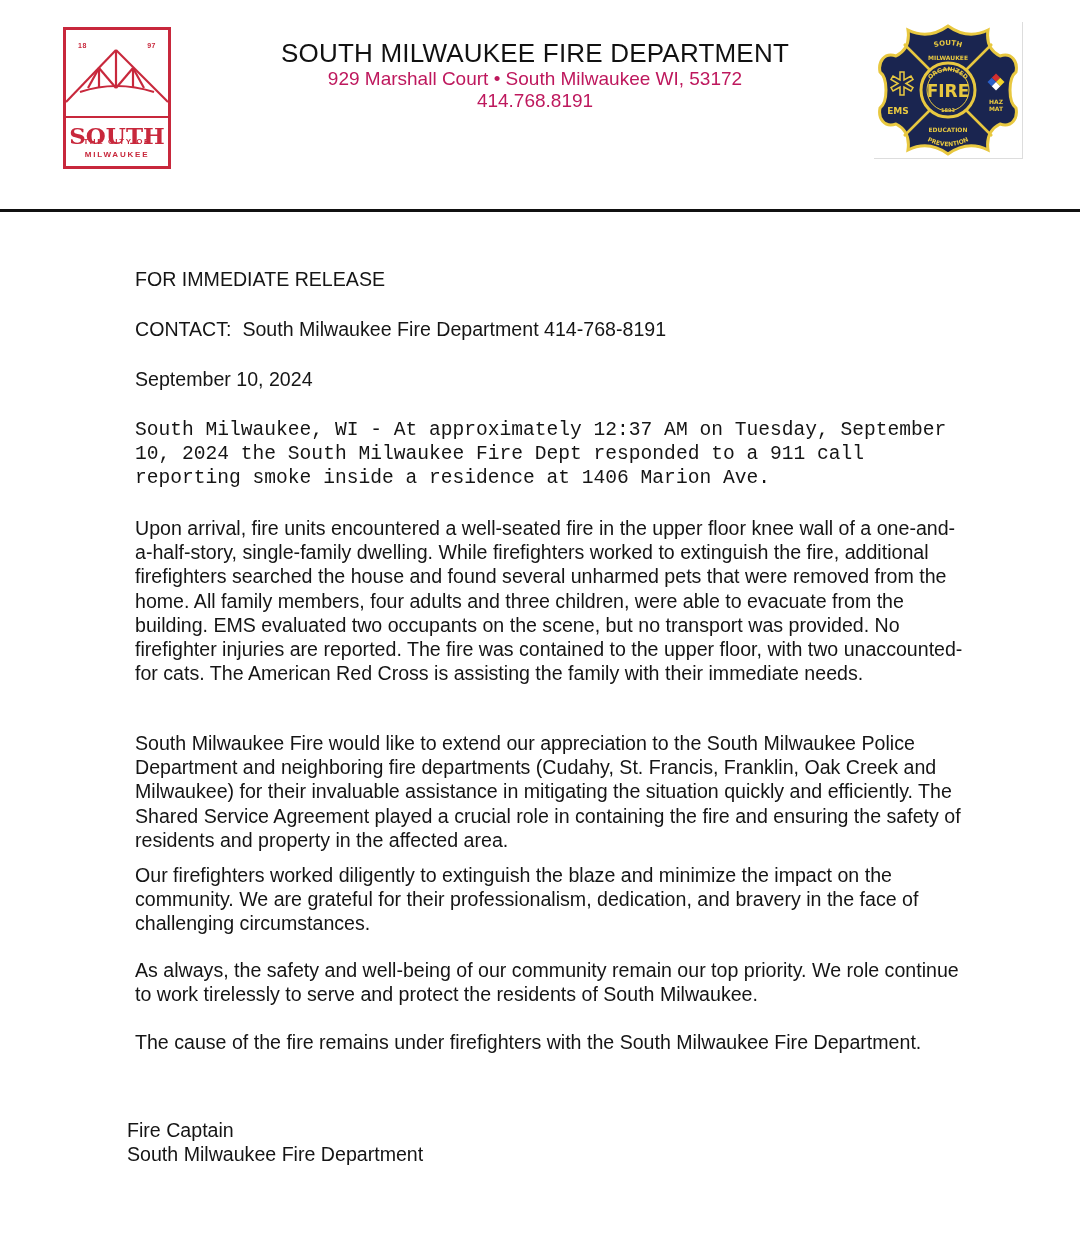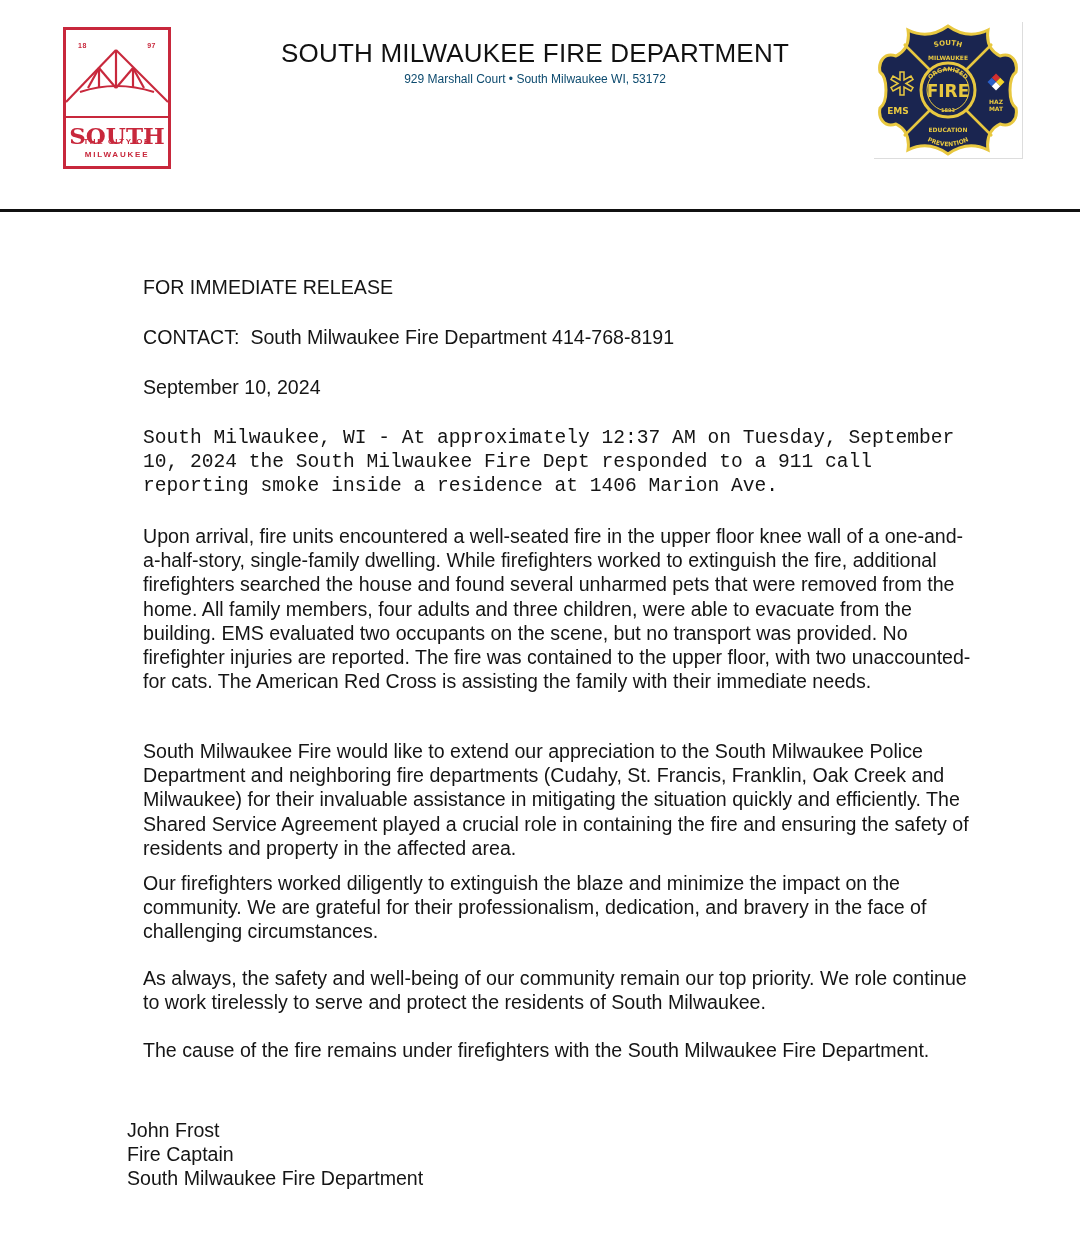--- a/index.html
+++ b/index.html
@@ -15,28 +15,28 @@
   .city-logo .divider { position: absolute; left: 0; right: 0; top: 86px; border-top: 2px solid #c8283c; }
   .city-logo .yr { position: absolute; top: 12px; font-size: 7px; font-weight: bold; color: #c8283c; letter-spacing: 0.5px; }
   .city-logo .yr.l { left: 12px; }
   .city-logo .yr.r { right: 12px; }
   .city-logo .the-city { position: absolute; top: 69px; left: 0; right: 0; text-align: center; font-size: 8px; font-weight: bold; letter-spacing: 1.6px; color: #c8283c; margin-top: 38px; }
   .city-logo .south { position: absolute; top: 94px; left: 0; right: 0; text-align: center; font-family: "DejaVu Serif", serif; font-weight: bold; font-size: 23px; color: #c8283c; letter-spacing: 0px; line-height: 24px; }
   .city-logo .milw { position: absolute; top: 120px; left: 0; right: 0; text-align: center; font-size: 8px; font-weight: bold; letter-spacing: 1.8px; color: #c8283c; }
 
   .letterhead { position: absolute; left: 230px; width: 610px; top: 38px; text-align: center; }
   .letterhead .org { font-size: 26px; line-height: 30px; letter-spacing: 0.2px; color: #111; }
-  .letterhead .addr { font-size: 12px; line-height: 22px; color: #0c4a6e; }
+  .letterhead .addr { font-size: 19px; line-height: 22px; color: #be185d; }
 
   .fire-badge { position: absolute; left: 874px; top: 22px; width: 148px; height: 136px; border-right: 1px solid #ddd; border-bottom: 1px solid #ddd; }
 
   .rule { position: absolute; left: 0; width: 1080px; top: 209px; height: 0; border-top: 3px solid #111; }
 
   .body { position: absolute; left: 127px; top: 259px; width: 830px; font-size: 19.6px; line-height: 24.2px; color: #151515; }
-  .body p { margin: 16px; }
+  .body p { margin: 8px; }
   .p-release { position: absolute; top: 0; }
   .p-contact { position: absolute; top: 50px; white-space: pre; text-align: right; }
   .p-date { position: absolute; top: 100px; }
   .p-1 { position: absolute; top: 151px; width: 830px; font-family: Liberation Mono, monospace; }
   .p-2 { position: absolute; top: 249px; width: 830px; }
   .p-3 { position: absolute; top: 464px; width: 830px; }
   .p-4 { position: absolute; top: 596px; width: 830px; }
   .p-5 { position: absolute; top: 691px; width: 830px; }
   .p-6 { position: absolute; top: 763px; width: 830px; }
   .sig { position: absolute; top: 859px; }
@@ -64,20 +64,21 @@
   <span class="yr r">97</span>
   <div class="the-city">THE CITY OF</div>
   <div class="divider"></div>
   <div class="south">SOUTH</div>
   <div class="milw">MILWAUKEE</div>
 </div>
 
 <div class="letterhead">
   <div class="org">SOUTH MILWAUKEE FIRE DEPARTMENT</div>
   <div class="addr">929 Marshall Court • South Milwaukee WI, 53172</div>
+  <div class="addr">414.768.8191</div>
 </div>
 
 <div class="fire-badge">
   <svg width="148" height="136" viewBox="0 0 148 136">
     <defs>
       <path id="topArc" d="M40 42 A40 40 0 0 1 108 42"></path>
       <path id="botArc" d="M36 100 A42 42 0 0 0 112 100"></path>
       <path id="innerTop" d="M54 62 A22 22 0 0 1 94 62"></path>
     </defs>
 
@@ -135,17 +136,16 @@
   <p class="p-release">FOR IMMEDIATE RELEASE</p>
   <p class="p-contact">CONTACT:  South Milwaukee Fire Department 414-768-8191</p>
   <p class="p-date">September 10, 2024</p>
   <p class="p-1">South Milwaukee, WI - At approximately 12:37 AM on Tuesday, September 10, 2024 the South Milwaukee Fire Dept responded to a 911 call reporting smoke inside a residence at 1406 Marion Ave.</p>
   <p class="p-2">Upon arrival, fire units encountered a well-seated fire in the upper floor knee wall of a one-and-a-half-story, single-family dwelling. While firefighters worked to extinguish the fire, additional firefighters searched the house and found several unharmed pets that were removed from the home. All family members, four adults and three children, were able to evacuate from the building. EMS evaluated two occupants on the scene, but no transport was provided. No firefighter injuries are reported. The fire was contained to the upper floor, with two unaccounted-for cats. The American Red Cross is assisting the family with their immediate needs.</p>
   <p class="p-3">South Milwaukee Fire would like to extend our appreciation to the South Milwaukee Police Department and neighboring fire departments (Cudahy, St. Francis, Franklin, Oak Creek and Milwaukee) for their invaluable assistance in mitigating the situation quickly and efficiently. The Shared Service Agreement played a crucial role in containing the fire and ensuring the safety of residents and property in the affected area.</p>
   <p class="p-4">Our firefighters worked diligently to extinguish the blaze and minimize the impact on the community. We are grateful for their professionalism, dedication, and bravery in the face of challenging circumstances.</p>
   <p class="p-5">As always, the safety and well-being of our community remain our top priority. We role continue to work tirelessly to serve and protect the residents of South Milwaukee.</p>
   <p class="p-6">The cause of the fire remains under firefighters with the South Milwaukee Fire Department.</p>
   <div class="sig">
-    <div>John Frost</div>
     <div>Fire Captain</div>
     <div>South Milwaukee Fire Department</div>
   </div>
 </div>
 
 </body></html>

